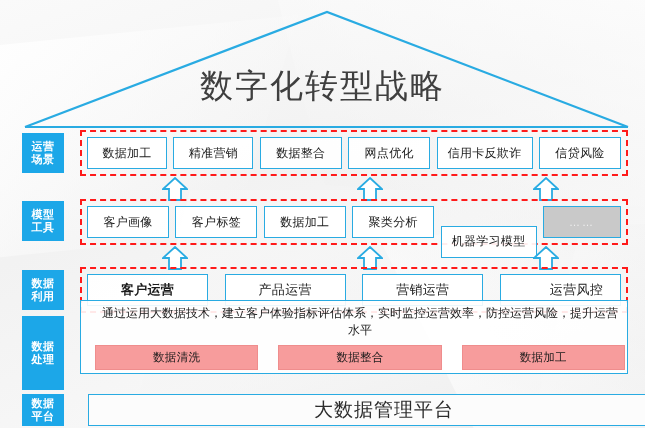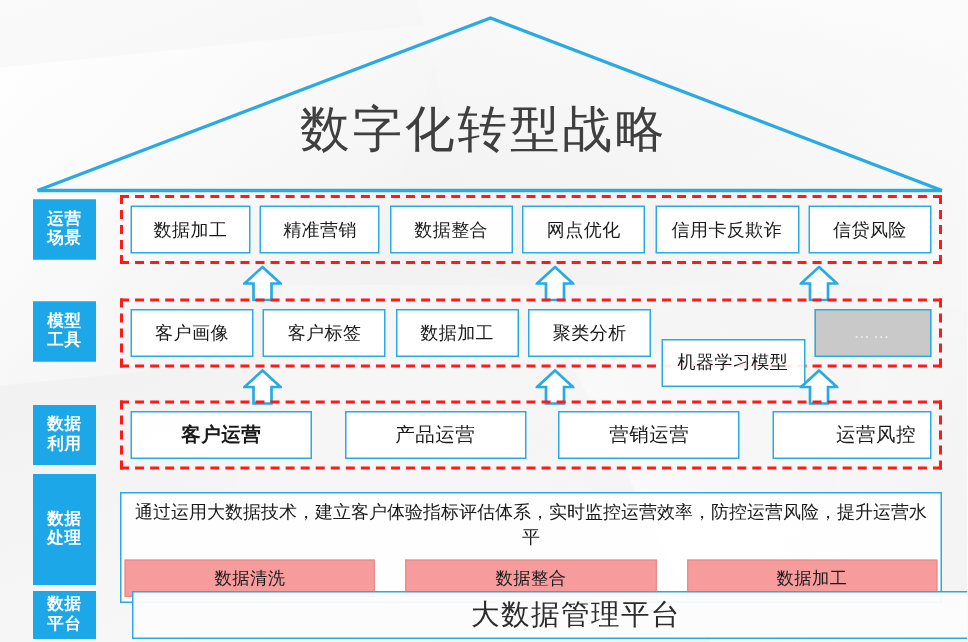--- a/index.html
+++ b/index.html
@@ -245,29 +245,29 @@
 
   <div class="side-label" style="left:22px; top:270px; width:42px; height:40px;">
     <span>数据</span>
     <span>利用</span>
   </div>
 
   <div class="dashed-band" style="left:80px; top:267px; width:548px; height:46px;">
     <div class="cell wide-text" style="width:121px;font-weight:bold;">客户运营</div>
     <div class="cell wide-text" style="width:121px;">产品运营</div>
     <div class="cell wide-text" style="width:121px;">营销运营</div>
-    <div class="cell wide-text" style="width:106px;padding-left:32px;">运营风控</div>
+    <div class="cell wide-text" style="width:121px;padding-left:32px;">运营风控</div>
   </div>
 
   <div class="side-label" style="left:22px; top:316px; width:42px; height:74px;">
     <span>数据</span>
     <span>处理</span>
   </div>
 
-  <div class="proc-outer" style="left:80px; top:328px; width:548px; height:74px;">
+  <div class="proc-outer" style="left:80px; top:300px; width:548px; height:74px;padding-left:12px;">
     <div class="proc-desc">通过运用大数据技术，建立客户体验指标评估体系，实时监控运营效率，防控运营风险，提升运营水平</div>
     <div class="proc-strip">
       <div class="proc-box">数据清洗</div>
       <div class="proc-box">数据整合</div>
       <div class="proc-box">数据加工</div>
     </div>
   </div>
 
   <div class="side-label" style="left:22px; top:394px; width:42px; height:32px;">
     <span>数据</span>

